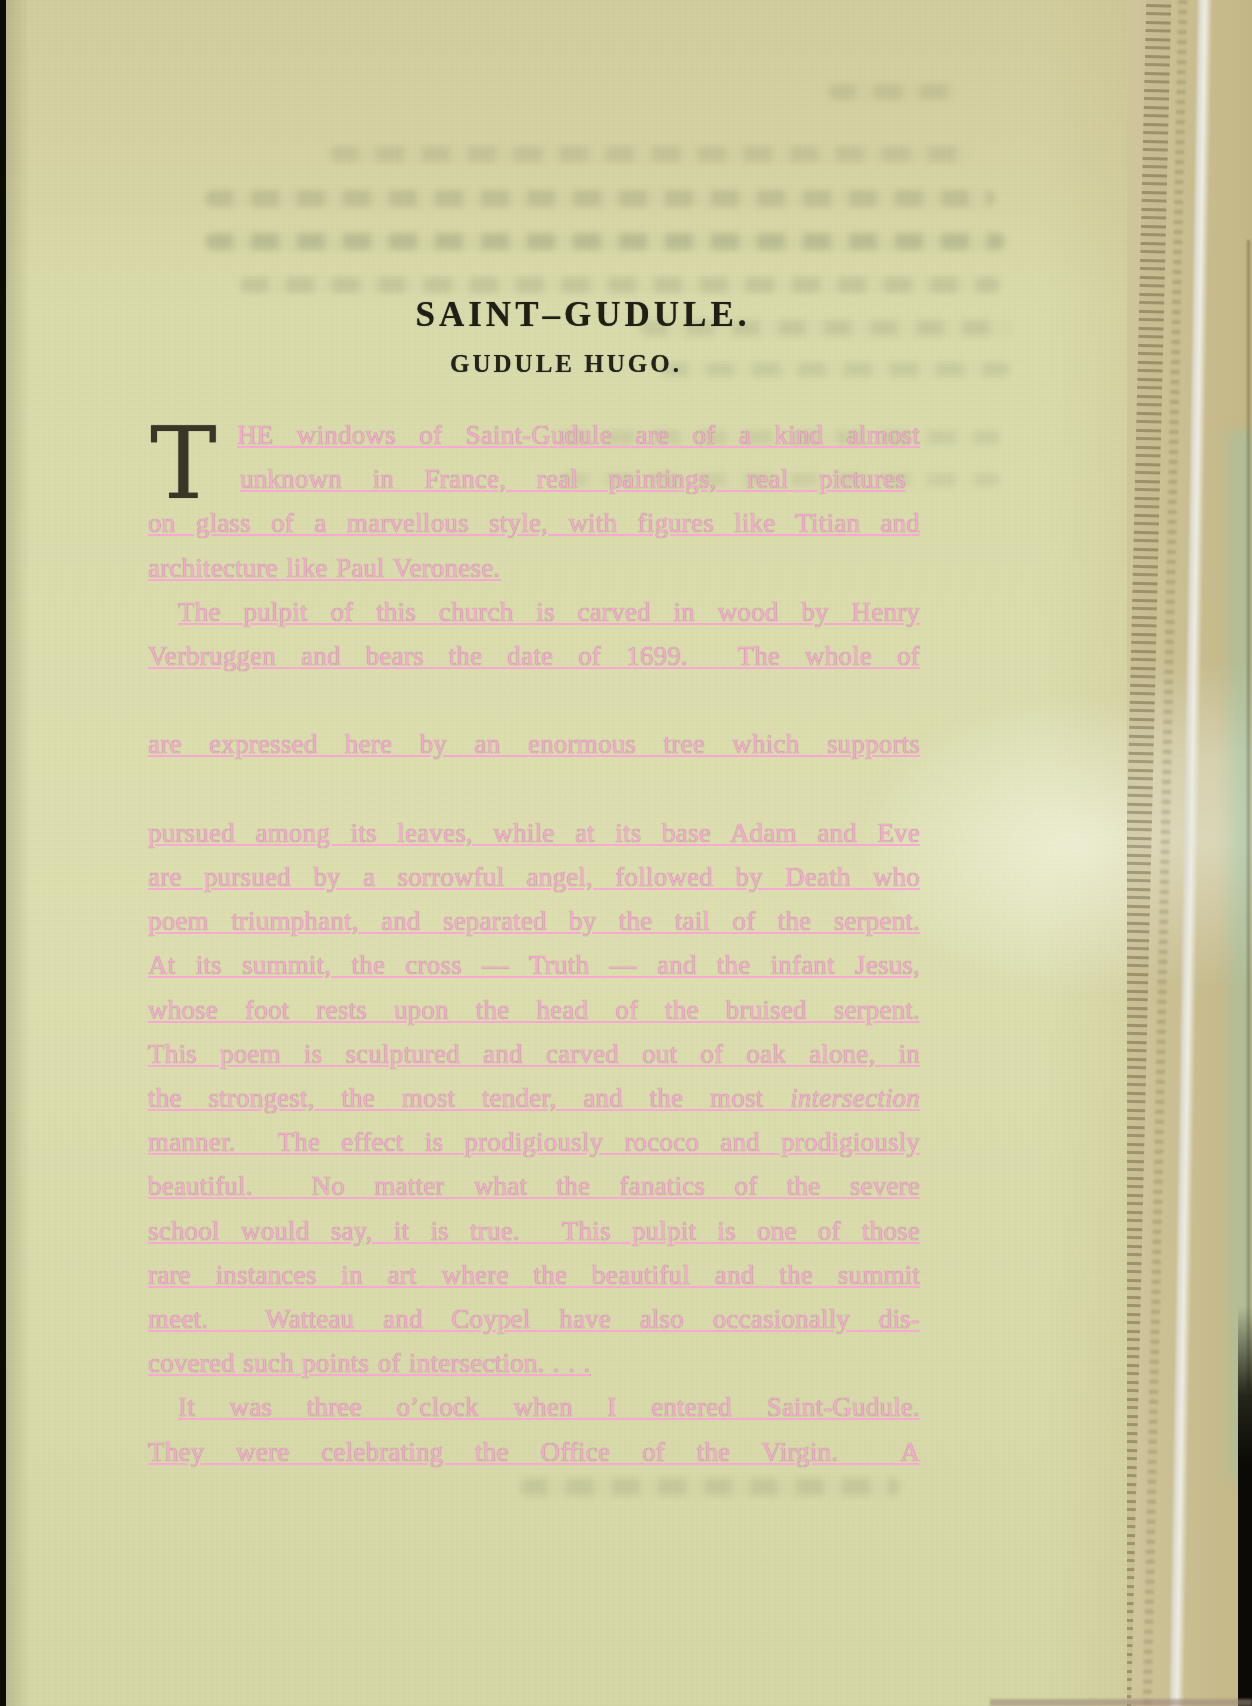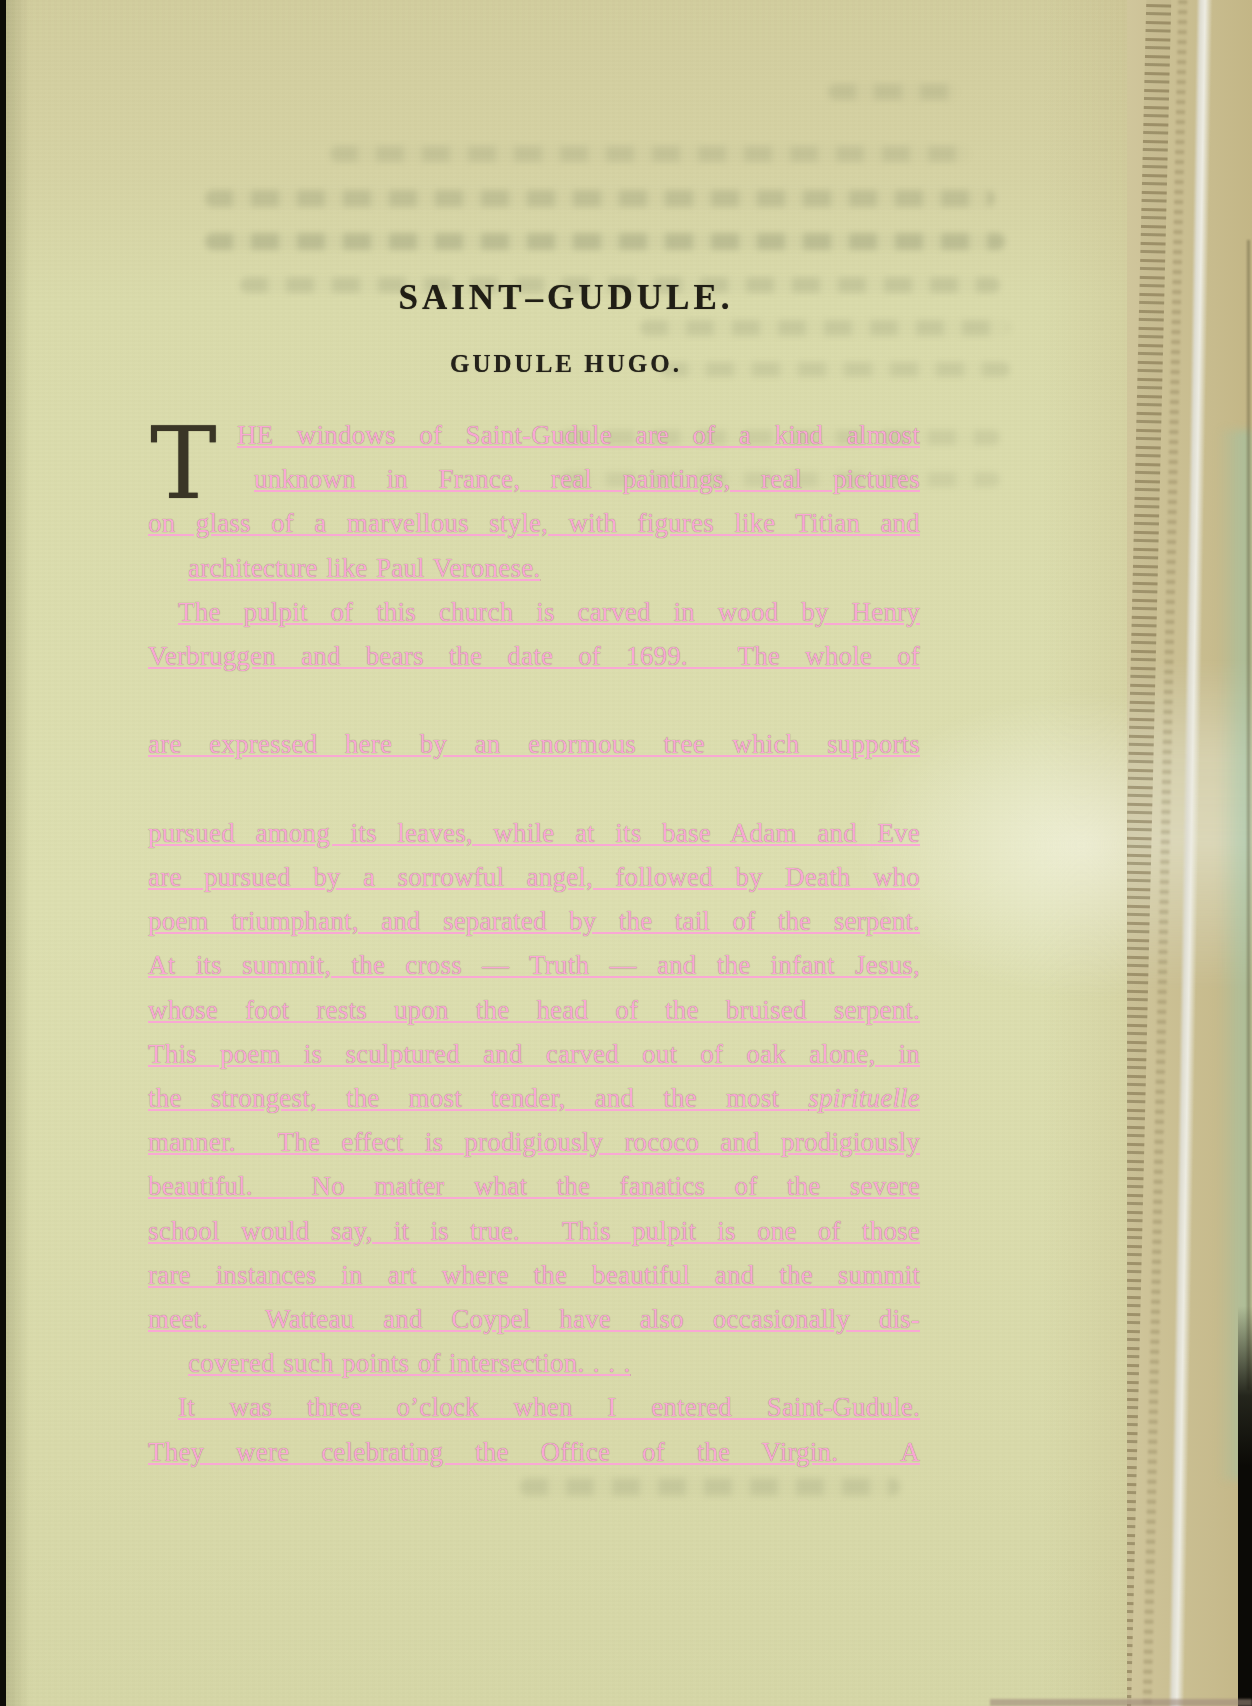--- a/index.html
+++ b/index.html
@@ -15,36 +15,36 @@
     background:
       repeating-linear-gradient(0deg, rgba(60,60,30,.02) 0 2px, rgba(255,255,240,.02) 2px 4px),
       repeating-linear-gradient(90deg, rgba(60,60,30,.015) 0 3px, rgba(255,255,245,.02) 3px 6px);}
   .smear{position:absolute;left:850px;top:690px;width:420px;height:310px;
     background:radial-gradient(ellipse at 55% 50%, rgba(252,252,243,.55) 0%, rgba(252,252,243,0) 70%);
     filter:blur(6px);}
   
   .ghost{position:absolute;border-radius:8px;filter:blur(3px);
     background:repeating-linear-gradient(90deg, rgba(116,124,92,.34) 0 28px, rgba(116,124,92,.06) 28px 46px);}
   
-  .title{position:absolute;left:180px;top:276px;width:772px;margin:0;text-align:center;
+  .title{position:absolute;left:180px;top:276px;width:772px;margin:17px;text-align:center;
     font:bold 35px/44px "Liberation Serif",serif;letter-spacing:4px;color:#201e15;
     text-shadow:0 0 1px rgba(32,30,21,.65);}
   .author{position:absolute;left:180px;top:348px;width:772px;margin:0;text-align:center;
     font:bold 25px/32px "Liberation Serif",serif;letter-spacing:3px;color:#24221a;
     text-shadow:0 0 1px rgba(36,34,26,.55);}
   
   .dropcap{position:absolute;left:150px;top:414px;font:100px/1 "DejaVu Serif",serif;
     color:#3a3526;text-shadow:0 0 1px rgba(50,46,32,.7);}
   .bl{position:absolute;left:148px;width:772px;height:42px;
     font:27px/40px "Liberation Serif",serif;color:#f9a8d4;
     text-align:justify;text-align-last:justify;letter-spacing:.2px;word-spacing:1.5px;
     text-shadow:0 0 1px rgba(45,42,30,.55);text-decoration:underline;}
   .l1{left:237px;width:683px;}
-  .l2{left:254px;width:666px;}
-  .noj{text-align-last:left;margin-left:40px;}
+  .l2{left:240px;width:666px;}
+  .noj{text-align-last:left;}
   .ind{text-indent:30px;}
   .it{font-style:italic;}
   
   .edge{position:absolute;top:0;right:0;width:125px;height:1706px;overflow:hidden;
     background:linear-gradient(90deg,#d0c69c 0%,#cbc094 30%,#c7bb8d 70%,#c3b686 100%);}
   .edge-dark{position:absolute;left:20px;top:-30px;width:25px;height:1790px;
     transform:rotate(1.35deg);transform-origin:top left;filter:blur(.6px);
     background:repeating-linear-gradient(180deg, rgba(104,88,52,.48) 0 3px, rgba(168,156,118,.18) 3px 8px,
       rgba(92,78,44,.42) 8px 11px, rgba(168,156,118,.15) 11px 17px);}
   .edge-dark2{position:absolute;left:52px;top:-30px;width:9px;height:1790px;
@@ -99,21 +99,21 @@
   <div class="bl noj" style="top:548px">architecture like Paul Veronese.</div>
   <div class="bl ind" style="top:592px">The pulpit of this church is carved in wood by Henry</div>
   <div class="bl" style="top:636px">Verbruggen and bears the date of 1699.&nbsp; The whole of</div>
   <div class="bl" style="top:724px">are expressed here by an enormous tree which supports</div>
   <div class="bl" style="top:813px">pursued among its leaves, while at its base Adam and Eve</div>
   <div class="bl" style="top:857px">are pursued by a sorrowful angel, followed by Death who</div>
   <div class="bl" style="top:901px">poem triumphant, and separated by the tail of the serpent.</div>
   <div class="bl" style="top:945px">At its summit, the cross — Truth — and the infant Jesus,</div>
   <div class="bl" style="top:990px">whose foot rests upon the head of the bruised serpent.</div>
   <div class="bl" style="top:1034px">This poem is sculptured and carved out of oak alone, in</div>
-  <div class="bl" style="top:1078px"><span>the strongest, the most tender, and the most </span><span class="it">spirituelle</span></div>
+  <div class="bl" style="top:1078px"><span>the strongest, the most tender, and the most </span><span class="it">intersection</span></div>
   <div class="bl" style="top:1122px">manner.&nbsp; The effect is prodigiously rococo and prodigiously</div>
   <div class="bl" style="top:1166px">beautiful.&nbsp; No matter what the fanatics of the severe</div>
   <div class="bl" style="top:1211px">school would say, it is true.&nbsp; This pulpit is one of those</div>
   <div class="bl" style="top:1255px">rare instances in art where the beautiful and the summit</div>
   <div class="bl" style="top:1299px">meet.&nbsp; Watteau and Coypel have also occasionally dis-</div>
   <div class="bl ind" style="top:1387px">It was three o’clock when I entered Saint-Gudule.</div>
   <div class="bl noj" style="top:1343px">covered such points of intersection.&nbsp;.&nbsp;.&nbsp;.</div>
   <div class="bl" style="top:1432px">They were celebrating the Office of the Virgin.&nbsp; A</div>
 
   <div class="edge">

